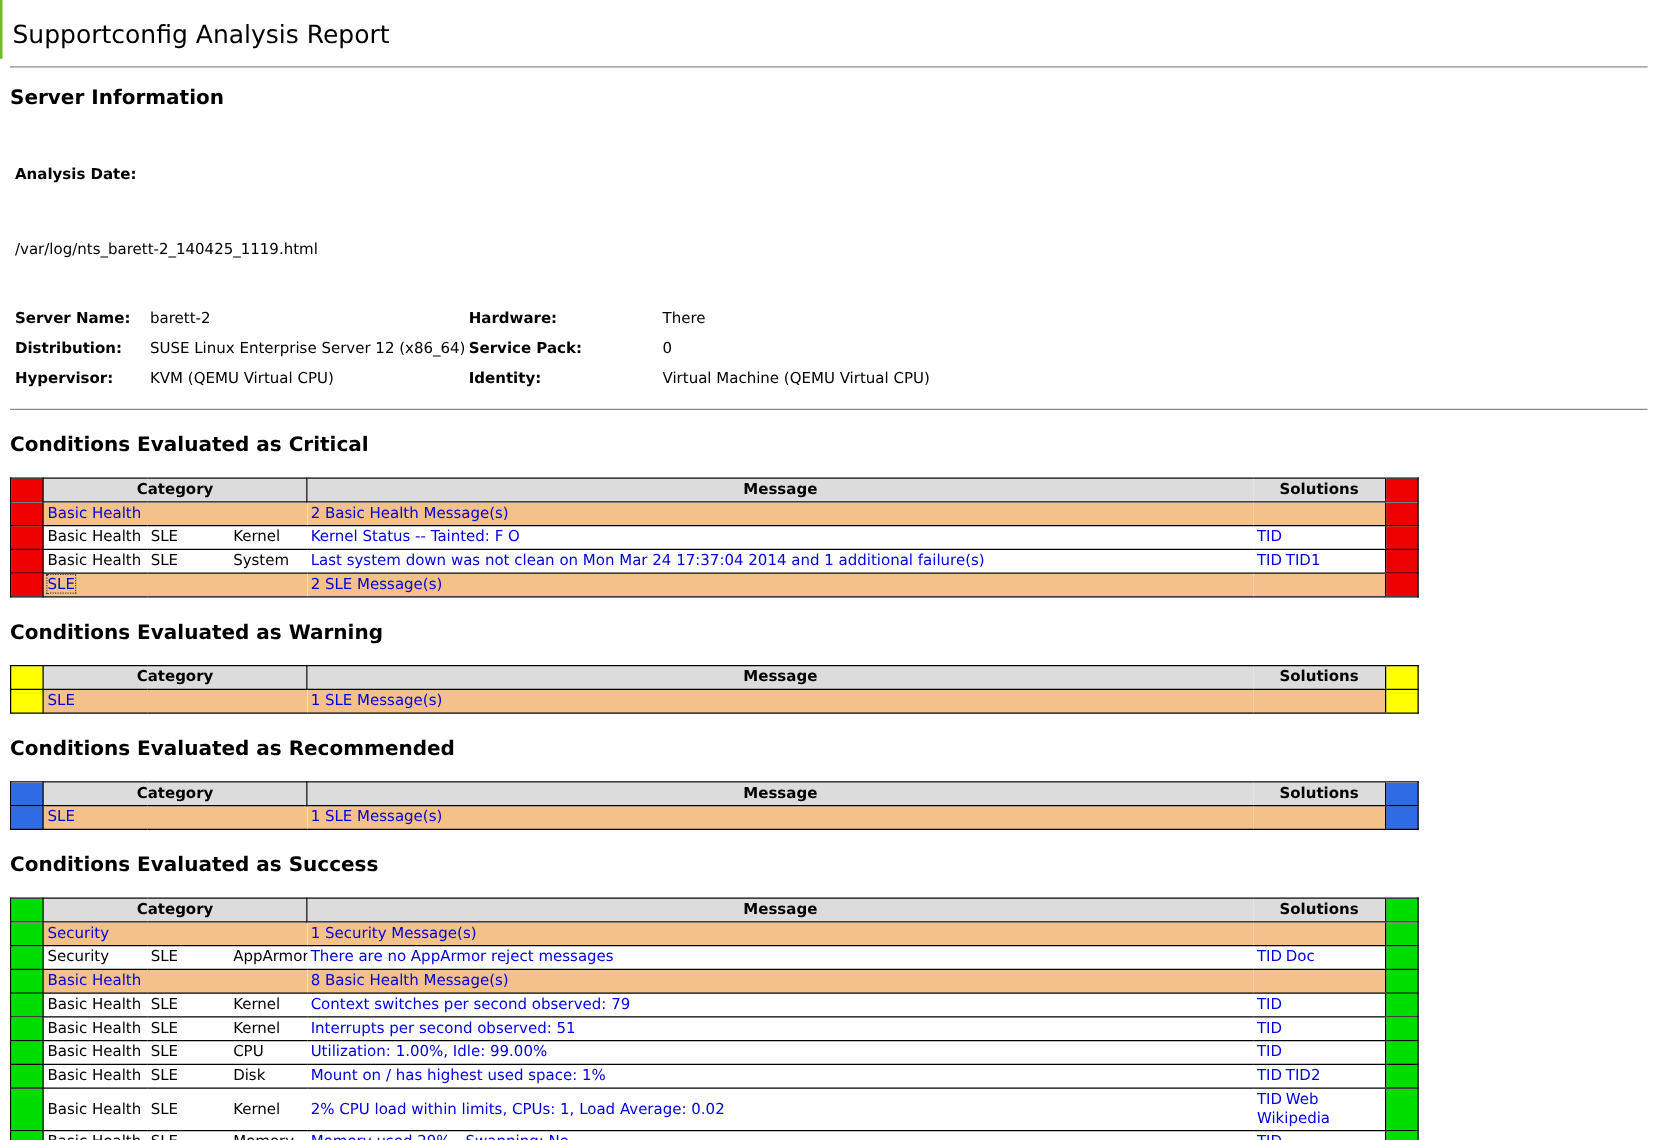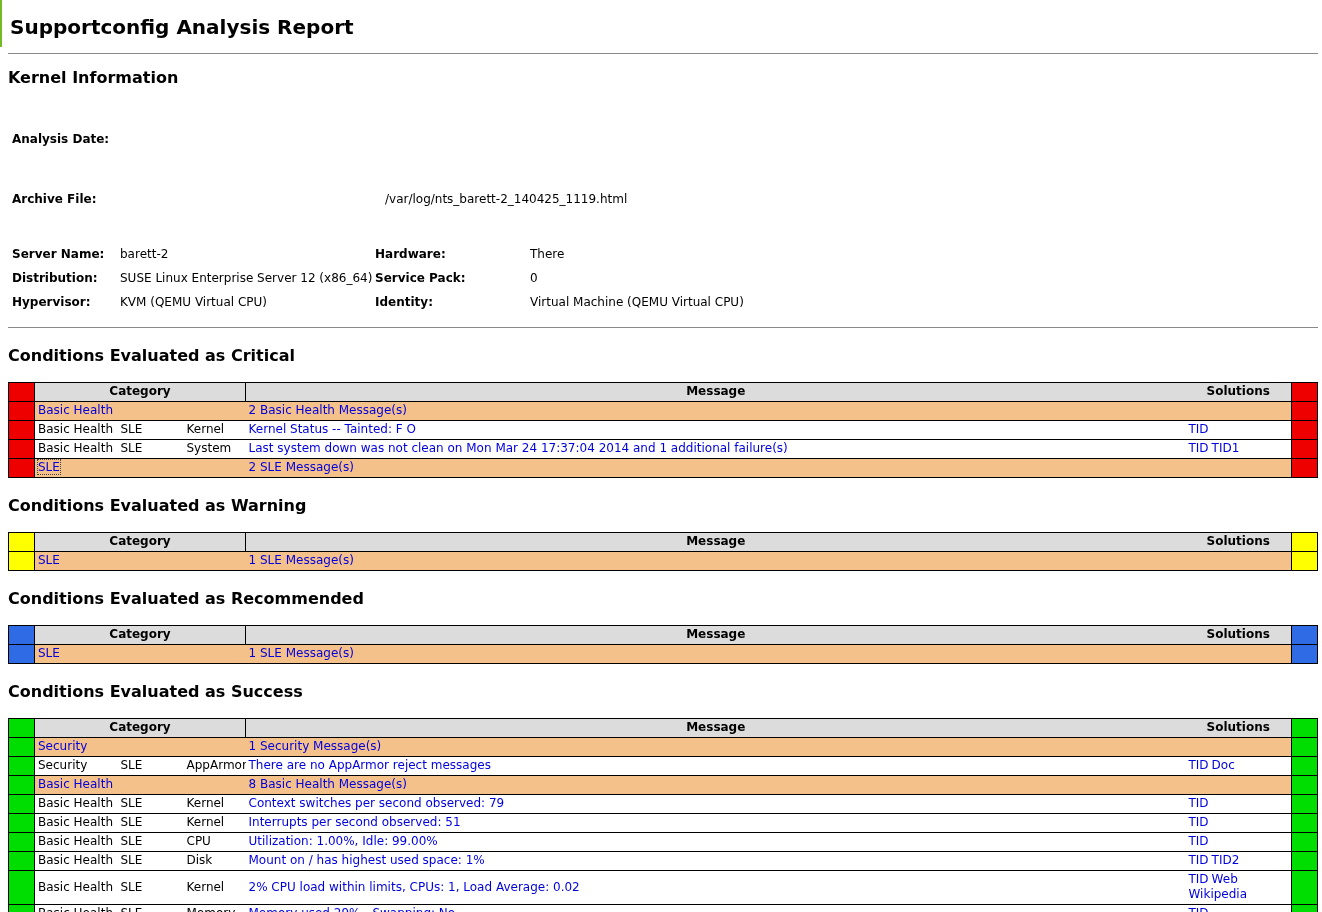--- a/index.html
+++ b/index.html
@@ -12,21 +12,21 @@
   }
   body { position: relative; padding: 0 4px 0 8px; }
 
   .edge-accent {
     position: absolute; left: 0; top: 0;
     width: 2px; height: 47px;
     background: var(--page-edge, #73ba25);
   }
 
   h1.page-title {
-    font-size: 20px; font-weight: bold;
+    font-size: 20px; font-weight: normal;
     line-height: 26px;
     margin: 14px 0 0 2px;
   }
   hr.rule {
     border: none;
     border-top: 1px solid #8a8a8a;
     margin: 13px 0 0 0;
   }
   h2.section-heading {
     font-size: 16px; font-weight: bold;
@@ -37,21 +37,21 @@
 
   .meta-box { margin: 16px 0 0 4px; font-size: 12px; }
   .meta-row { display: grid; grid-template-columns: 373px 1fr; line-height: 18px; margin-top: 42px; }
   .detail-box { margin: 34px 0 0 4px; font-size: 12px; }
   .srv-row { display: grid; grid-template-columns: 108px 255px 155px 1fr; line-height: 24px; }
   .lbl { font-weight: bold; }
   .val { font-weight: normal; }
 
   table.cond {
     table-layout: fixed;
-    width: 1310px;
+    width: 1127px;
     border-collapse: collapse;
     border: 1px solid #000;
     margin: 16px 0 0 0;
     font-size: 12px;
   }
   table.cond td, table.cond th {
     border-top: 1px solid #000;
     border-bottom: 1px solid #000;
     padding: 1px 3px 2px 3px;
     line-height: 15px;
@@ -83,28 +83,27 @@
   a.focused { outline: 1px dotted #444; }
 </style>
 </head>
 <body>
 
 <div class="edge-accent"></div>
 
 <h1 class="page-title">Supportconfig Analysis Report</h1>
 <hr class="rule">
 
-<h2 class="section-heading server-heading">Kernel Information</h2>
+<h2 class="section-heading server-heading">Server Information</h2>
 
 <div class="meta-box" id="meta-box">
     <div class="meta-row">
       <span class="lbl">Analysis Date:</span>
     </div>
     <div class="meta-row">
-      <span class="lbl">Archive File:</span>
       <span class="val">/var/log/nts_barett-2_140425_1119.html</span>
     </div>
   </div>
 <div class="detail-box" id="detail-box">
     <div class="srv-row">
       <span class="lbl">Server Name:</span>
       <span class="val">barett-2</span>
       <span class="lbl">Hardware:</span>
       <span class="val">There</span>
     </div>

